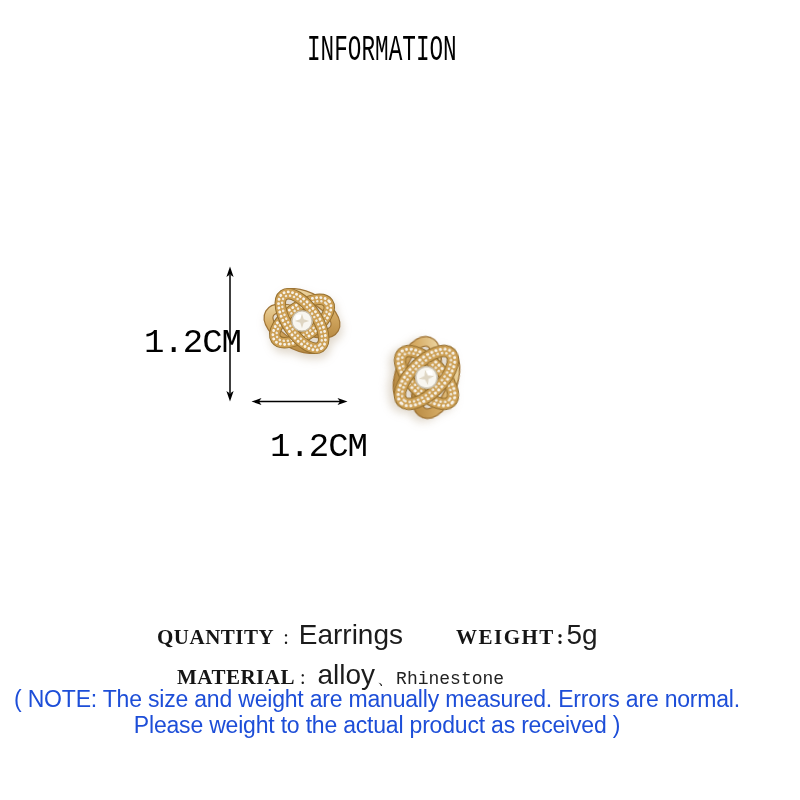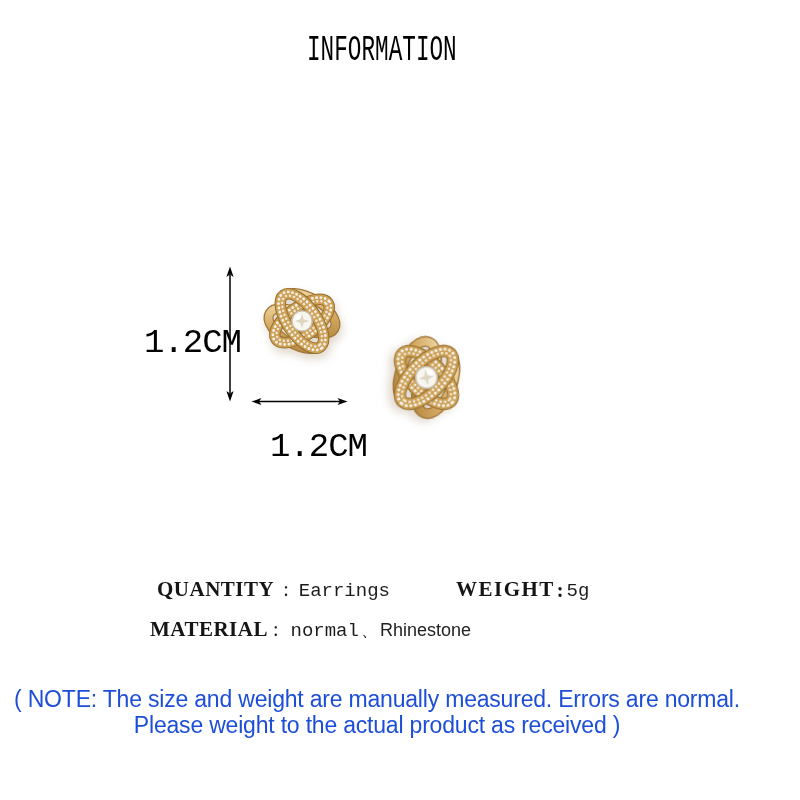--- a/index.html
+++ b/index.html
@@ -31,33 +31,33 @@
     position: absolute; font-family: "Liberation Mono", monospace;
     font-size: 34px; line-height: 1; letter-spacing: -1px; color: #000;
     white-space: nowrap;
   }
   .dim-height { left: 144px; top: 326px; }
   .dim-width  { left: 270px; top: 430px; }
 
   
   .spec-row { position: absolute; display: flex; align-items: baseline; white-space: nowrap; }
   .spec-quantity { left: 157px; top: 577px; }
-  .spec-weight   { left: 456px; top: 577px; align-items: flex-end; }
-  .spec-material { left: 150px; top: 617px; }
+  .spec-weight   { left: 456px; top: 577px; }
+  .spec-material { left: 177px; top: 617px; }
   .spec-label {
     font-family: "Liberation Serif", serif; font-weight: 700;
-    font-size: 21px; letter-spacing: 0.5px; color: #151515;
+    font-size: 21px; letter-spacing: 0.5px; color: #151515; margin-top: 48px;
   }
   .spec-weight .spec-label { letter-spacing: 1.5px; }
   .spec-colon { font-family: "Liberation Serif", serif; font-weight: 700; font-size: 20px; color: #151515; }
   .spec-quantity .spec-colon { margin: 0 10px 0 9px; font-weight: 400; }
   .spec-weight   .spec-colon { margin: 0 3px 0 2px; }
   .spec-material .spec-colon { margin: 0 12px 0 5px; font-weight: 400; }
-  .spec-value { font-family: Liberation Mono, monospace; font-size: 19px; color: #1c1c1c; }
-  .value-mono { font-family: Liberation Sans, sans-serif; font-size: 18px; color: #222; text-align: right; }
+  .spec-value { font-family: Liberation Sans, sans-serif; font-size: 28px; color: #1c1c1c; }
+  .value-mono { font-family: Liberation Mono, monospace; font-size: 18px; color: #222; text-align: right; }
   .value-sep  { font-family: "DejaVu Sans Mono", monospace; font-size: 17px; color: #222; margin: 0 2px; }
 
   
   .note-line {
     position: absolute; left: 377px; transform: translateX(-50%);
     white-space: nowrap; font-size: 23px; letter-spacing: -0.2px; color: #1d4ed8;
   }
   .note-line-1 { top: 686px; }
   .note-line-2 { top: 712px; }
 </style>
@@ -132,21 +132,21 @@
       <span class="spec-value">Earrings</span>
     </div>
     <div class="spec-row spec-weight">
       <span class="spec-label">WEIGHT</span>
       <span class="spec-colon">:</span>
       <span class="spec-value">5g</span>
     </div>
     <div class="spec-row spec-material">
       <span class="spec-label">MATERIAL</span>
       <span class="spec-colon">:</span>
-      <span class="spec-value">normal</span>
+      <span class="spec-value">alloy</span>
       <span class="value-sep">、</span>
       <span class="value-mono">Rhinestone</span>
     </div>
   </div>
 
   <div>
     <div class="note-line note-line-1">( NOTE: The size and weight are manually measured. Errors are normal.</div>
     <div class="note-line note-line-2">Please weight to the actual product as received )</div>
   </div>
 

